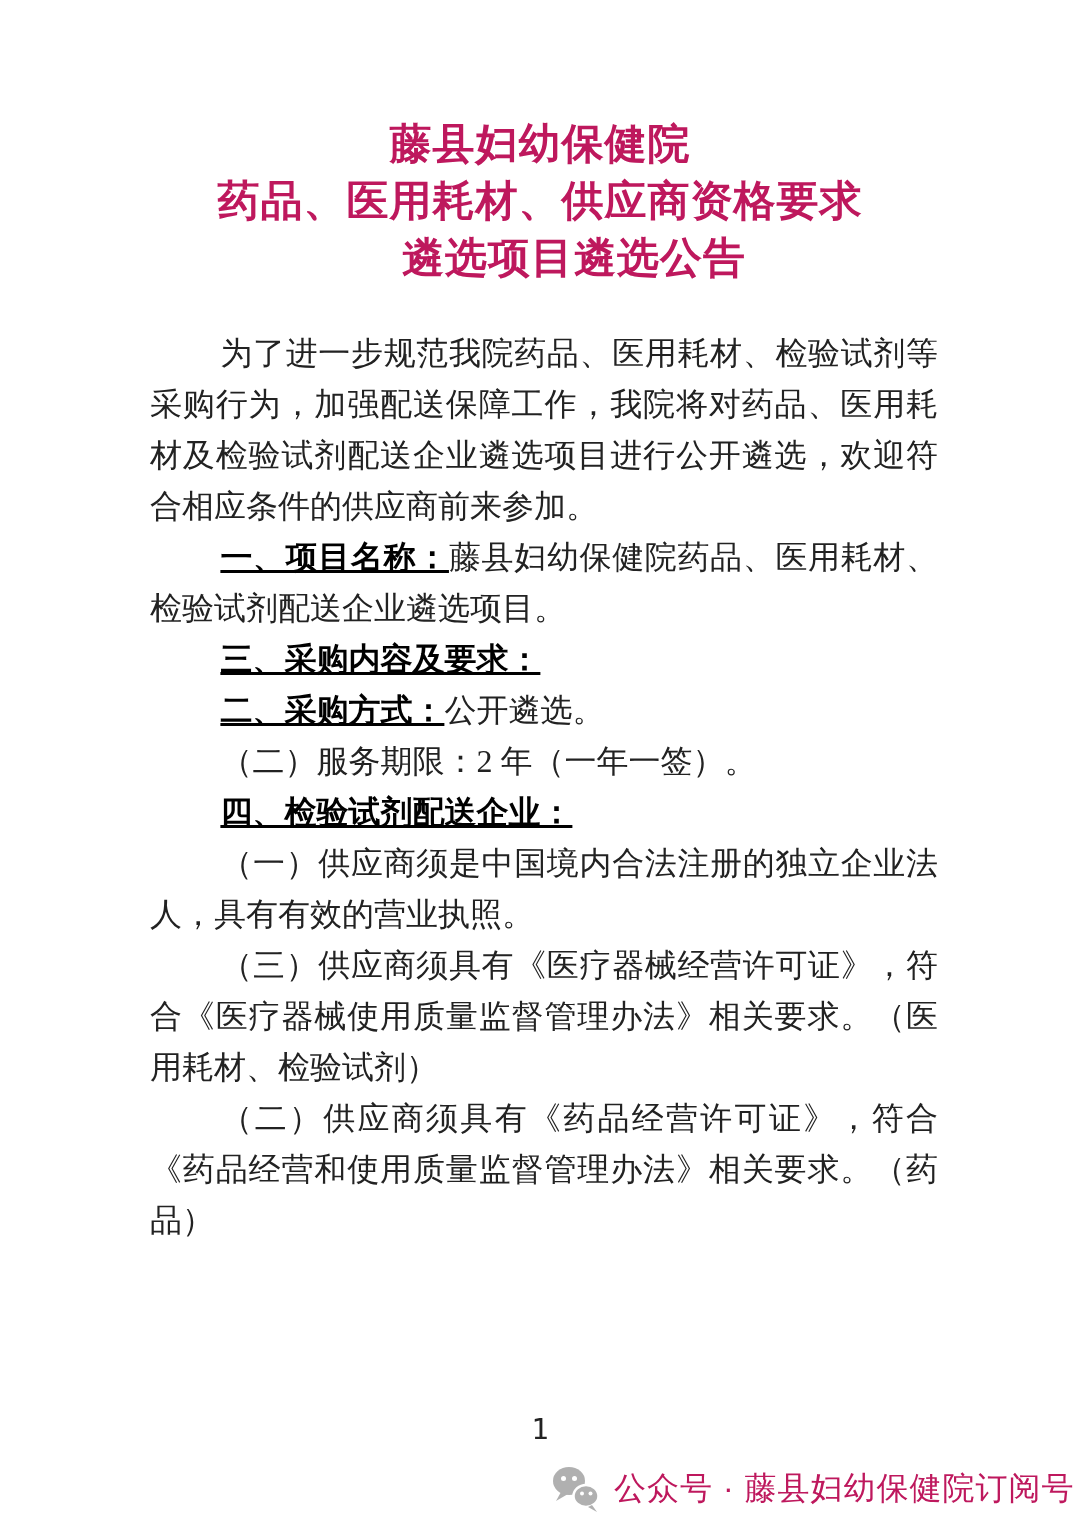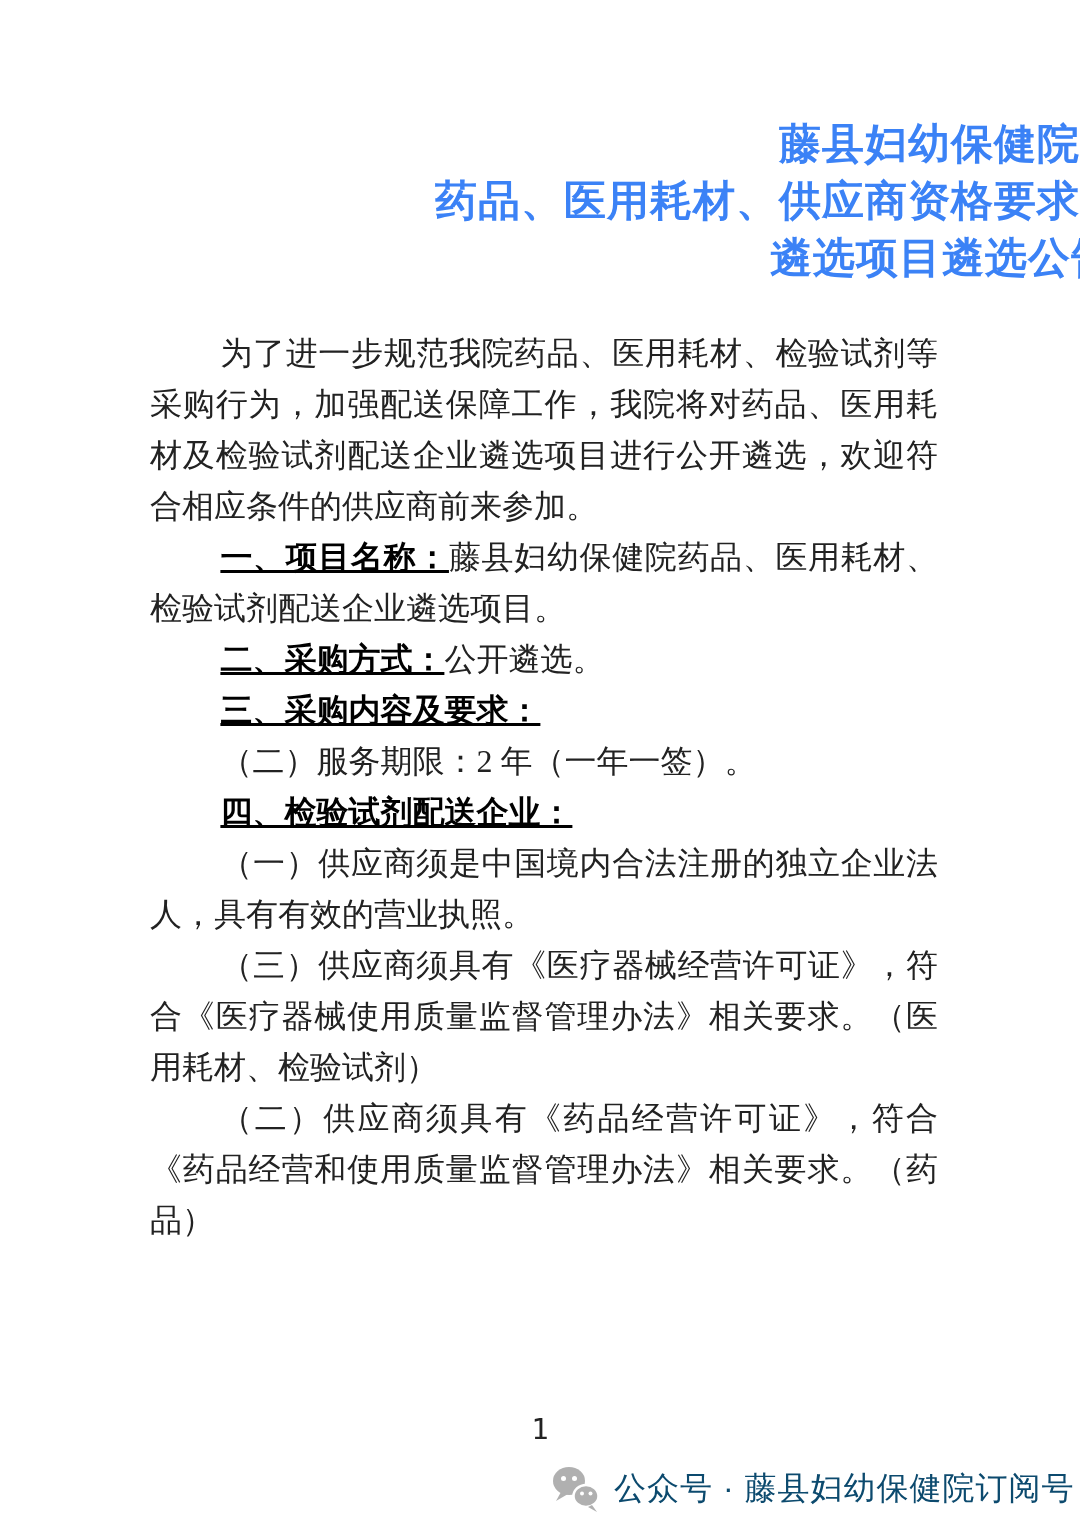--- a/index.html
+++ b/index.html
@@ -15,22 +15,22 @@
     width: 1080px;
     height: 1536px;
     background: #ffffff;
   }
   
   .title-block {
     position: absolute;
     top: 116px;
     left: 0;
     right: 0;
-    text-align: right;
-    color: #3b82f6;
+    text-align: center;
+    color: #be185d;
     font-size: 42px;
     font-weight: bold;
     line-height: 57px;
     font-family: "Liberation Serif", serif;
     letter-spacing: 1px;
   }
   .title-line { display: block; }
   .title-line.shifted { transform: translateX(34px); }
 
   
@@ -67,21 +67,21 @@
     color: #222222;
     font-family: "DejaVu Sans Mono", monospace;
   }
   .watermark {
     position: absolute;
     top: 1466px;
     left: 552px;
     display: flex;
     align-items: center;
     gap: 14px;
-    color: #0c4a6e;
+    color: #be185d;
     font-size: 32px;
     letter-spacing: 1px;
     font-family: "Liberation Sans", sans-serif;
     white-space: nowrap;
   }
   .wechat-icon { display: inline-block; width: 48px; height: 46px; }
 </style>
 </head>
 <body>
 
@@ -89,22 +89,22 @@
 
   <div class="title-block">
     <span class="title-line">藤县妇幼保健院</span>
     <span class="title-line">药品、医用耗材、供应商资格要求</span>
     <span class="title-line shifted">遴选项目遴选公告</span>
   </div>
 
   <div class="body-block">
     <p class="para"><span class="label"></span><span>为了进一步规范我院药品、医用耗材、检验试剂等采购行为，加强配送保障工作，我院将对药品、医用耗材及检验试剂配送企业遴选项目进行公开遴选，欢迎符合相应条件的供应商前来参加。</span></p>
     <p class="para"><span class="label">一、项目名称：</span><span>藤县妇幼保健院药品、医用耗材、检验试剂配送企业遴选项目。</span></p>
+    <p class="para"><span class="label">三、采购内容及要求：</span><span></span></p>
     <p class="para"><span class="label">二、采购方式：</span><span>公开遴选。</span></p>
-    <p class="para"><span class="label">三、采购内容及要求：</span><span></span></p>
     <p class="para"><span class="label"></span><span>（二）服务期限：2 年（一年一签）。</span></p>
     <p class="para"><span class="label">四、检验试剂配送企业：</span><span></span></p>
     <p class="para"><span class="label"></span><span>（一）供应商须是中国境内合法注册的独立企业法人，具有有效的营业执照。</span></p>
     <p class="para"><span class="label"></span><span>（三）供应商须具有《医疗器械经营许可证》，符合《医疗器械使用质量监督管理办法》相关要求。（医用耗材、检验试剂）</span></p>
     <p class="para"><span class="label"></span><span>（二）供应商须具有《药品经营许可证》，符合《药品经营和使用质量监督管理办法》相关要求。（药品）</span></p>
   </div>
 
   <div class="page-number">1</div>
 
   <div class="watermark">

